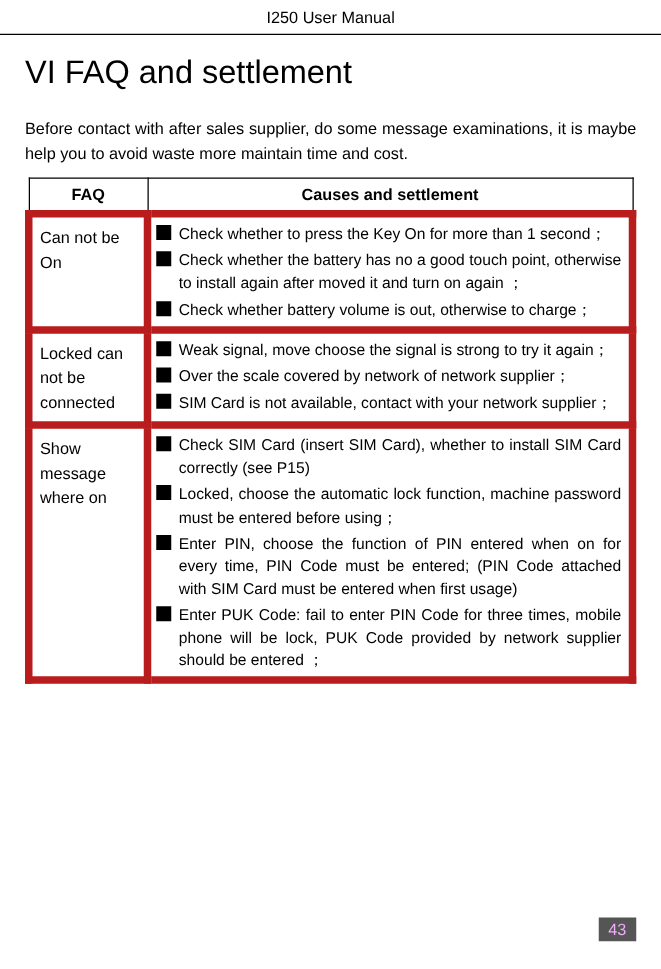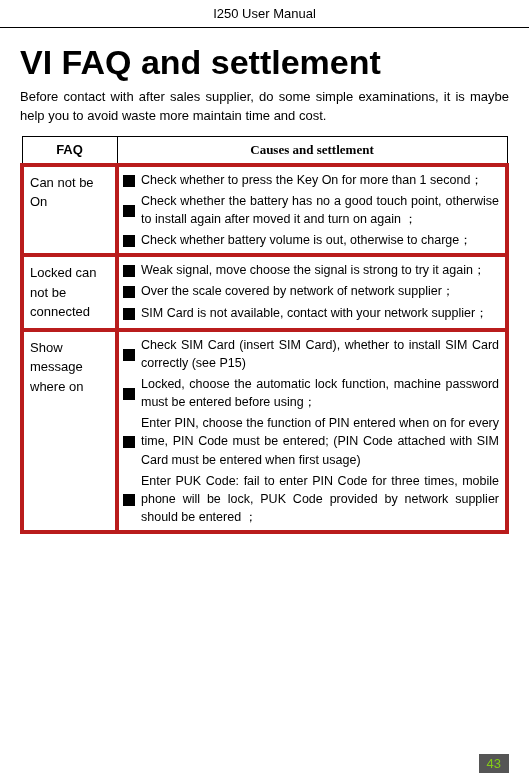--- a/index.html
+++ b/index.html
@@ -24,23 +24,23 @@
       padding: 6px 20px;
       border-bottom: 1px solid #000;
       margin-bottom: 10px;
     }
 
     .content-area {
       padding: 4px 20px 20px 20px;
     }
 
     .page-title {
-      font-size: 34px;
-      font-weight: bold;
-      margin-bottom: 4px;
+      font-size: 26px;
+      font-weight: normal;
+      margin-bottom: 20px;
       line-height: 1.2;
     }
 
     .intro-text {
       font-size: 13px;
       line-height: 1.5;
       margin-bottom: 10px;
       text-align: justify;
     }
 
@@ -58,25 +58,24 @@
       padding: 5px 8px;
       font-size: 13px;
     }
 
     .col-faq {
       width: 95px;
     }
 
     .col-causes {
       width: auto;
-      font-family: Liberation Serif, serif;
     }
 
     td {
-      border: 4px solid #b91c1c;
+      border: 6px solid #b91c1c;
       vertical-align: top;
       padding: 5px 6px;
       font-size: 12.5px;
       line-height: 1.45;
     }
 
     .faq-cell {
       vertical-align: top;
       font-size: 13px;
       padding: 6px 6px;
@@ -88,21 +87,21 @@
     }
 
     .bullet-list {
       list-style: none;
       padding: 0;
       margin: 0;
     }
 
     .bullet-list li {
       display: flex;
-      align-items: center;
+      align-items: flex-start;
       margin-bottom: 3px;
       line-height: 1.45;
       text-align: justify;
     }
 
     .bullet-list li:last-child {
       margin-bottom: 0;
     }
 
     .bullet-square {
@@ -111,40 +110,40 @@
       min-width: 12px;
       height: 12px;
       background: #000;
       margin-right: 6px;
       margin-top: 2px;
       flex-shrink: 0;
     }
 
     .page-number {
       position: absolute;
-      bottom: 2px;
+      bottom: 22px;
       right: 20px;
       background: #555;
-      color: #84cc16;
+      color: #f0abfc;
       font-size: 13px;
       padding: 2px 8px;
       min-width: 28px;
       text-align: right;
     }
   </style>
 </head>
 <body>
 
 <div class="page-header">
   <span>I250 User Manual</span>
 </div>
 
 <div class="content-area">
   <h1 class="page-title">VI  FAQ and settlement</h1>
-  <p class="intro-text">Before contact with after sales supplier, do some simple examinations, it is maybe help you to avoid waste more maintain time and cost.</p>
+  <p class="intro-text">Before contact with after sales supplier, do some message examinations, it is maybe help you to avoid waste more maintain time and cost.</p>
 
   <table>
     <thead>
       <tr>
         <th class="col-faq">FAQ</th>
         <th class="col-causes">Causes and settlement</th>
       </tr>
     </thead>
     <tbody id="table-body">
     <tr>

